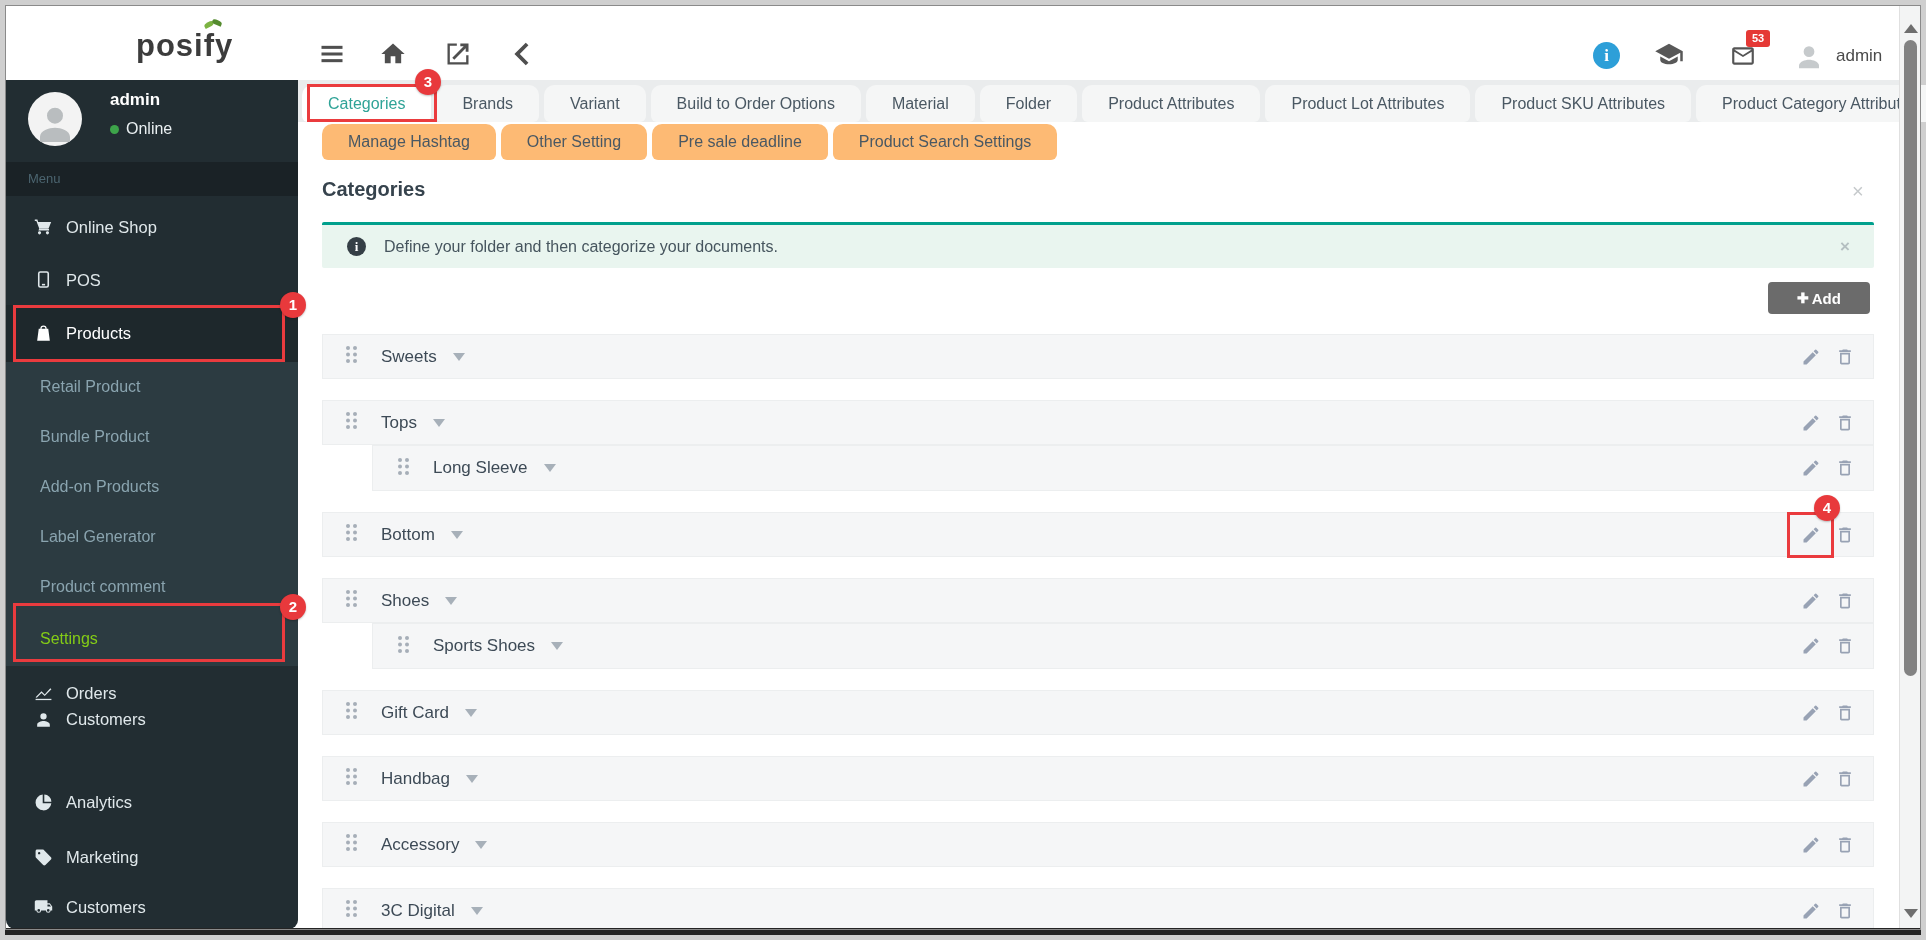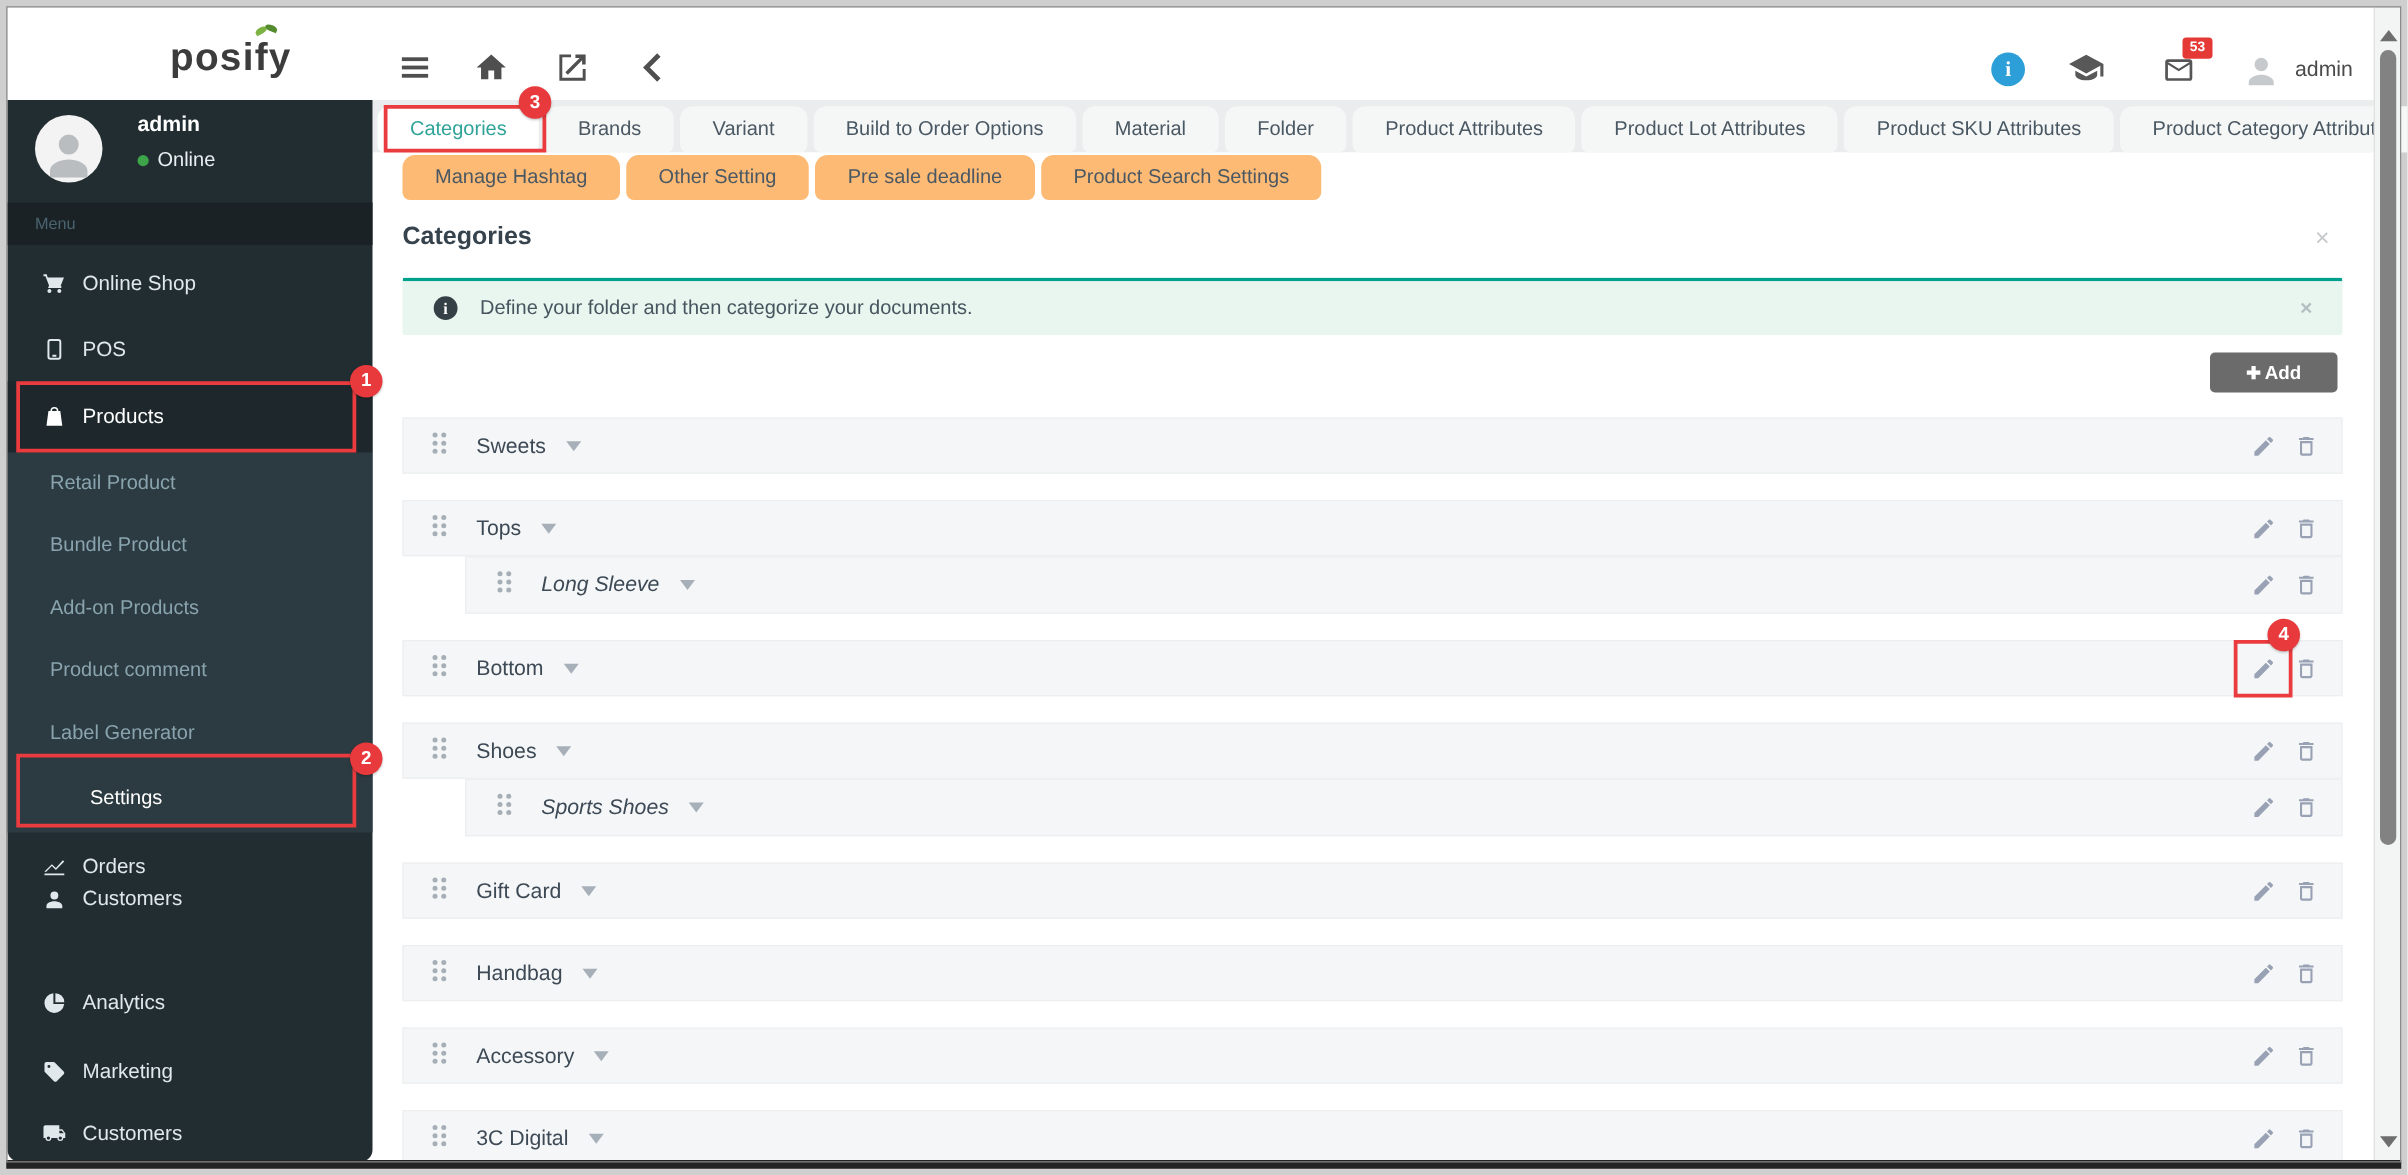--- a/index.html
+++ b/index.html
@@ -31,21 +31,21 @@
   .user-status { position:absolute; left:104px; top:40px; color:#e9eff1; font-size:16px; }
   .user-status .dot { display:inline-block; width:9px; height:9px; border-radius:50%; background:#3da44a; margin-right:7px; }
   .menu-band { position:absolute; left:0; top:82px; width:100%; height:34px; background:#1a2226; color:#4b646f; font-size:13px; line-height:34px; padding-left:22px; }
   .snav { position:absolute; left:0; width:100%; display:flex; align-items:center; cursor:pointer; }
   .snav .nicon { width:20px; height:20px; margin-left:28px; margin-right:12px; flex:none; }
   .snav .nicon svg { width:19px; height:19px; }
   .snav-label { font-size:16.5px; }
   .lvl1 { color:#e0e8eb; }
   .submenu-block { position:absolute; left:0; top:282px; width:100%; height:304px; background:#2c3b41; }
   .lvl2 { color:#8aa4af; padding-left:34px; font-size:16px; height:50px; display:flex; align-items:center; cursor:pointer; }
-  .lvl2.active { color:#ffffff;margin-left:32px; }
+  .lvl2.active { color:#84cc16; }
 
   
   .scrollbar { position:absolute; left:1899px; top:6px; width:21px; height:922px; background:#f3f4f4; border-left:1px solid #e0e0e0; z-index:45; }
   .sb-up { position:absolute; left:4px; top:18px; width:0; height:0; border-left:7px solid transparent; border-right:7px solid transparent; border-bottom:9px solid #6e6e6e; cursor:pointer; }
   .sb-thumb { position:absolute; left:4px; top:34px; width:13px; height:636px; background:#828282; border-radius:7px; cursor:pointer; }
   .sb-down { position:absolute; left:4px; bottom:10px; width:0; height:0; border-left:7px solid transparent; border-right:7px solid transparent; border-top:9px solid #6e6e6e; cursor:pointer; }
 
   
   .strip { position:absolute; left:298px; top:80px; width:1602px; height:42px; background:#eaeced; z-index:1; }
   .card { position:absolute; left:298px; top:122px; width:1602px; height:807px; background:#fff; z-index:2; }
@@ -62,21 +62,21 @@
   .alert-i { width:19px; height:19px; border-radius:50%; background:#353f46; color:#fff; font-size:13px; line-height:19px; text-align:center; font-weight:bold; font-family:"Liberation Serif", serif; margin-left:25px; flex:none; }
   .alert-text { margin-left:18px; font-size:16px; color:#46555e; }
   .alert-close { margin-left:auto; margin-right:24px; color:#b4bfc1; font-size:17px; font-weight:bold; cursor:pointer; }
 
   .add-btn { position:absolute; left:1768px; top:282px; width:102px; height:32px; background:#6b6b6b; border-radius:4px; color:#fff; display:flex; align-items:center; justify-content:center; font-size:15px; font-weight:bold; cursor:pointer; z-index:3; }
   .add-btn .plus { font-size:14px; margin-right:3px; }
 
   .cat-list { position:absolute; left:322px; top:334px; width:1552px; z-index:3; }
   .crow { height:45px; background:#f5f6f7; border:1px solid #eceeef; display:flex; align-items:center; margin-bottom:21px; position:relative; }
   .crow.has-child { margin-bottom:0; }
-  .crow.child { margin-left:50px; height:46px;font-style:italic; }
+  .crow.child { margin-left:50px; height:46px; }
   .handle { margin-left:22px; flex:none; cursor:grab; }
   .crow.child .handle { margin-left:24px; }
   .cname { margin-left:23px; font-size:17px; color:#3d4a56; }
   .caret { margin-left:16px; width:0; height:0; border-left:6.5px solid transparent; border-right:6.5px solid transparent; border-top:8px solid #a7b0b9; cursor:pointer; }
   .row-actions { margin-left:auto; margin-right:18px; display:flex; align-items:center; gap:14px; }
   .act { width:20px; height:20px; color:#98a2b4; cursor:pointer; position:relative; }
   .act svg { width:20px; height:20px; }
 
   
   .redbox { position:absolute; border:3px solid #ea3b3e; z-index:40; pointer-events:none; }
@@ -180,22 +180,22 @@
     <span class="nicon"><svg viewBox="0 0 24 24" fill="currentColor">
           <path d="M18 6h-2a4 4 0 0 0-8 0H6L4 21h16L18 6zm-6-2.5A2.5 2.5 0 0 1 14.5 6h-5A2.5 2.5 0 0 1 12 3.5z"></path>
         </svg></span>
     <span class="snav-label">Products</span>
   </div>
 
   <div class="submenu-block">
     <div class="lvl2">Retail Product</div>
     <div class="lvl2">Bundle Product</div>
     <div class="lvl2">Add-on Products</div>
+    <div class="lvl2">Label Generator</div>
     <div class="lvl2">Product comment</div>
-    <div class="lvl2">Label Generator</div>
     <div class="lvl2 active" style="height:54px;">Settings</div>
   </div>
 
   <div class="snav lvl1" style="top:586px; height:54px;">
     <span class="nicon"><svg viewBox="0 0 24 24" fill="currentColor">
           <path d="M3.5 18.5l6-6 4 4L22 7.9l-1.4-1.4-7.1 8-4-4-7.5 7.5 1.5.5z"></path>
           <path d="M2 20h20v1.6H2z"></path>
         </svg></span>
     <span class="snav-label">Orders</span>
   </div>

